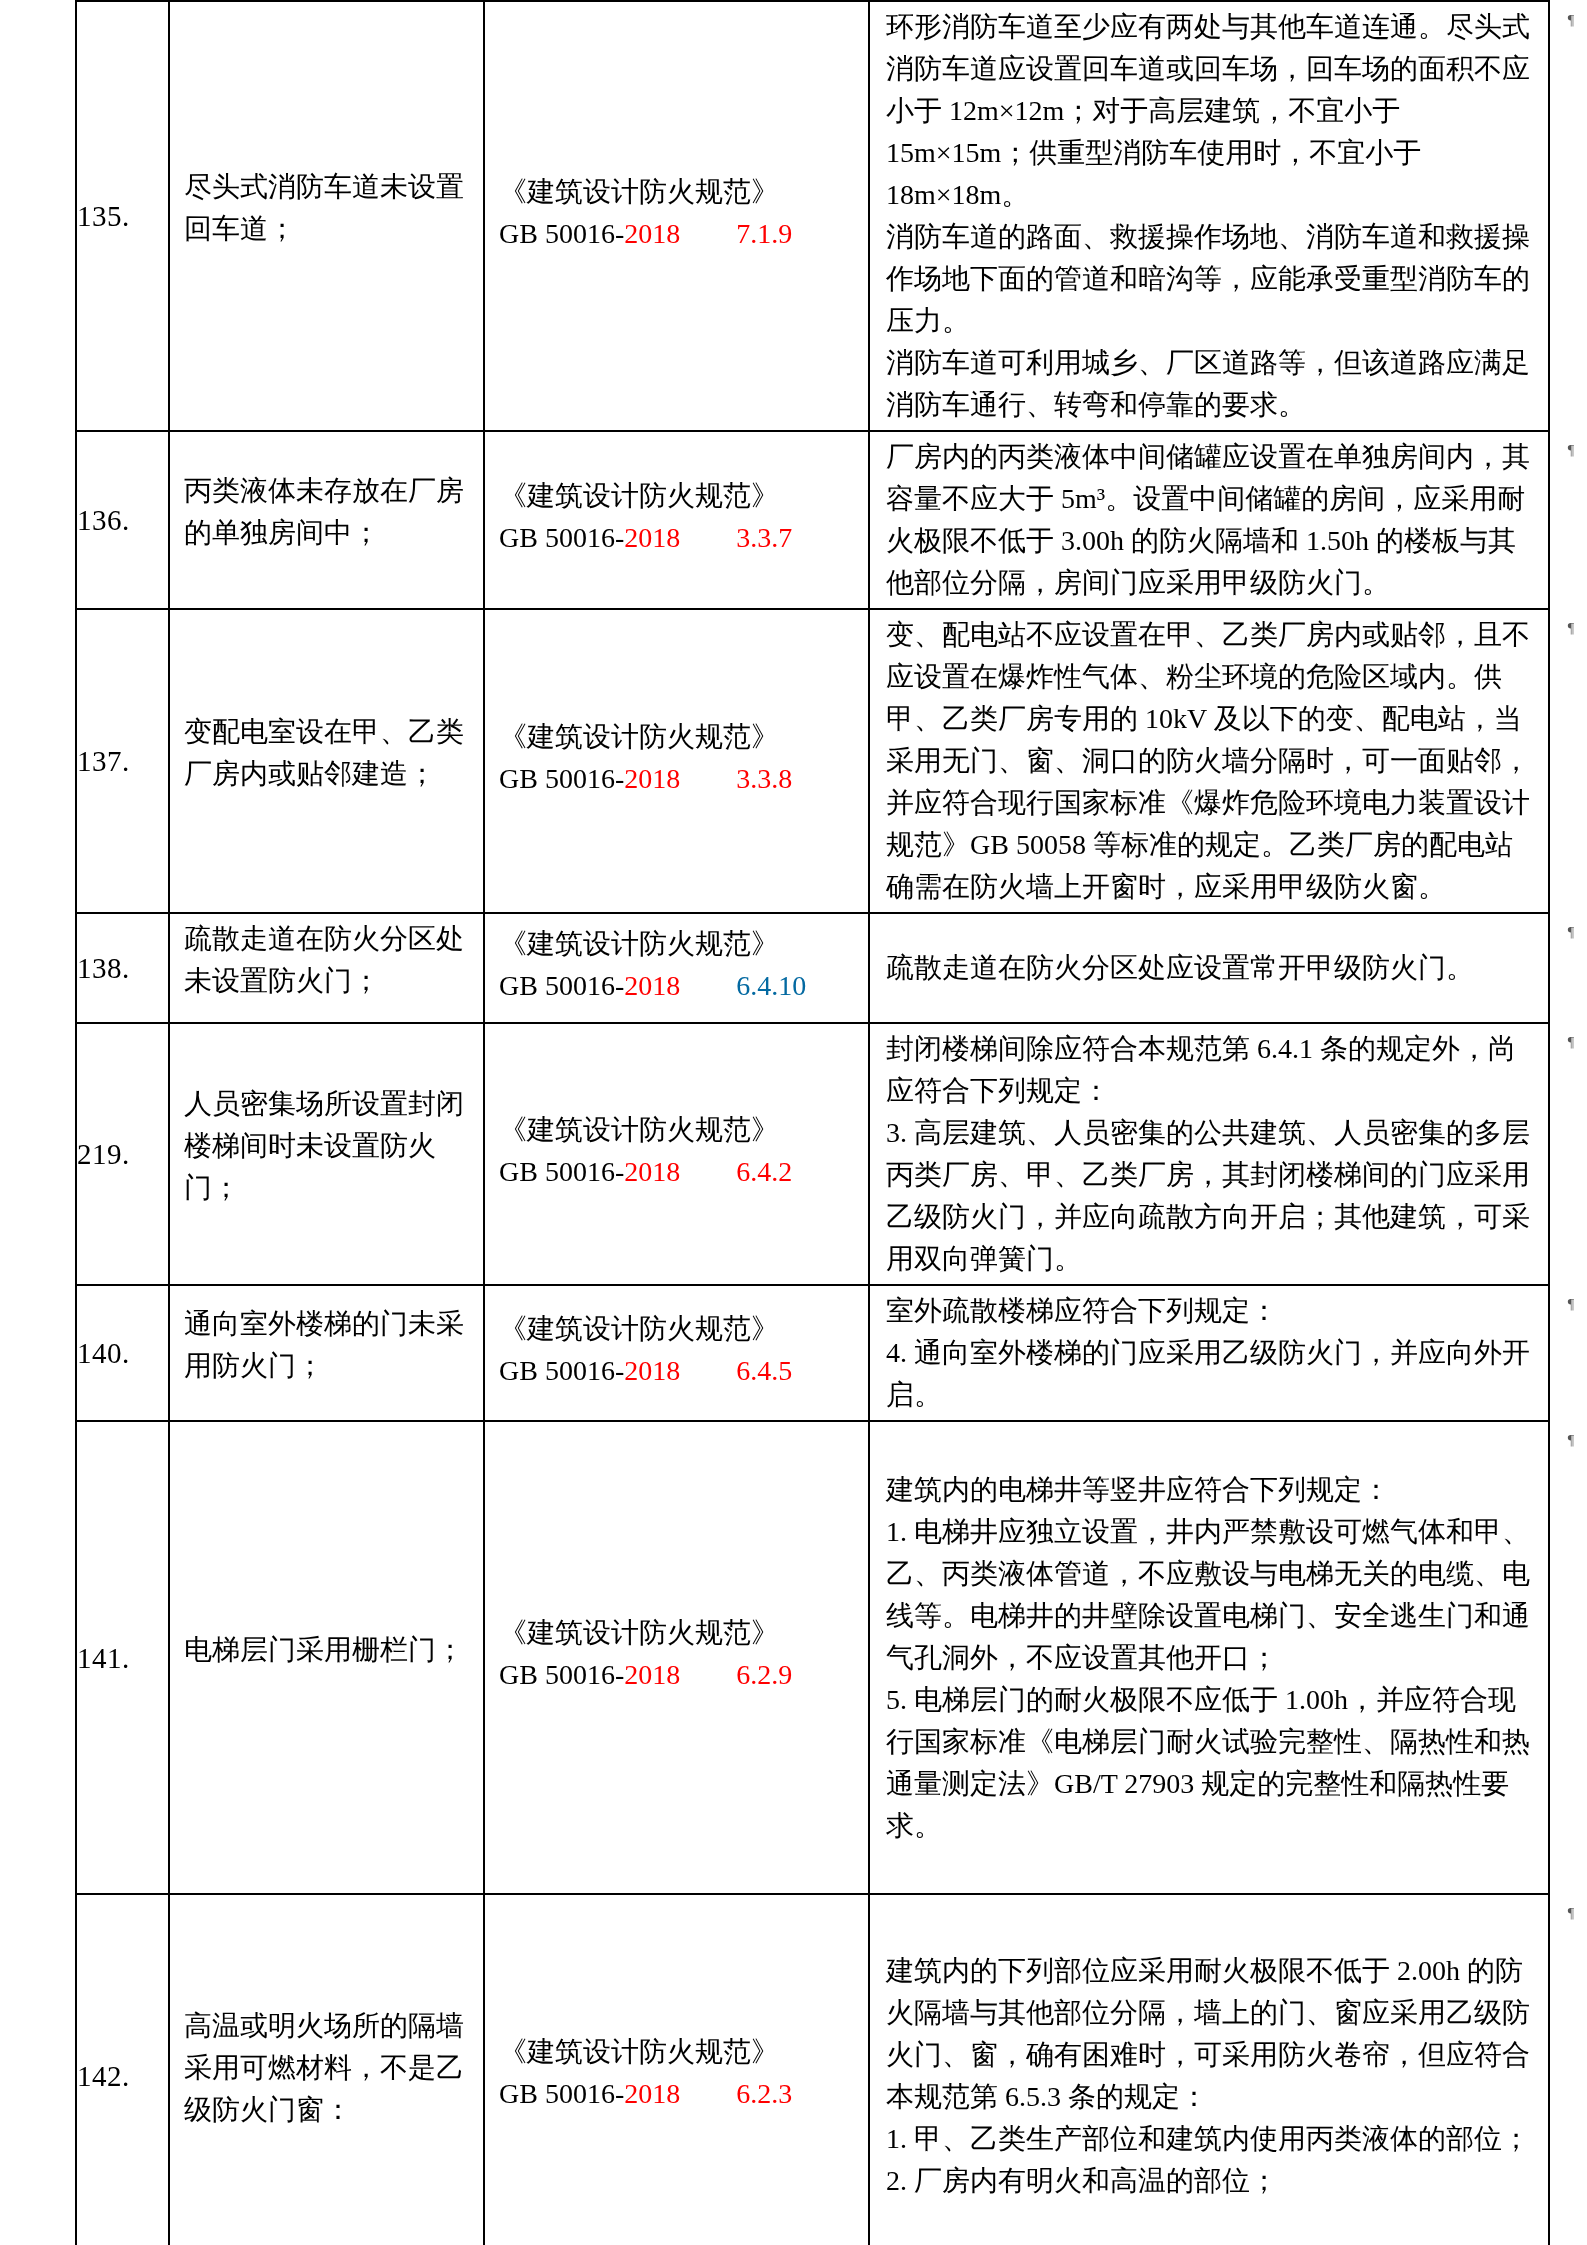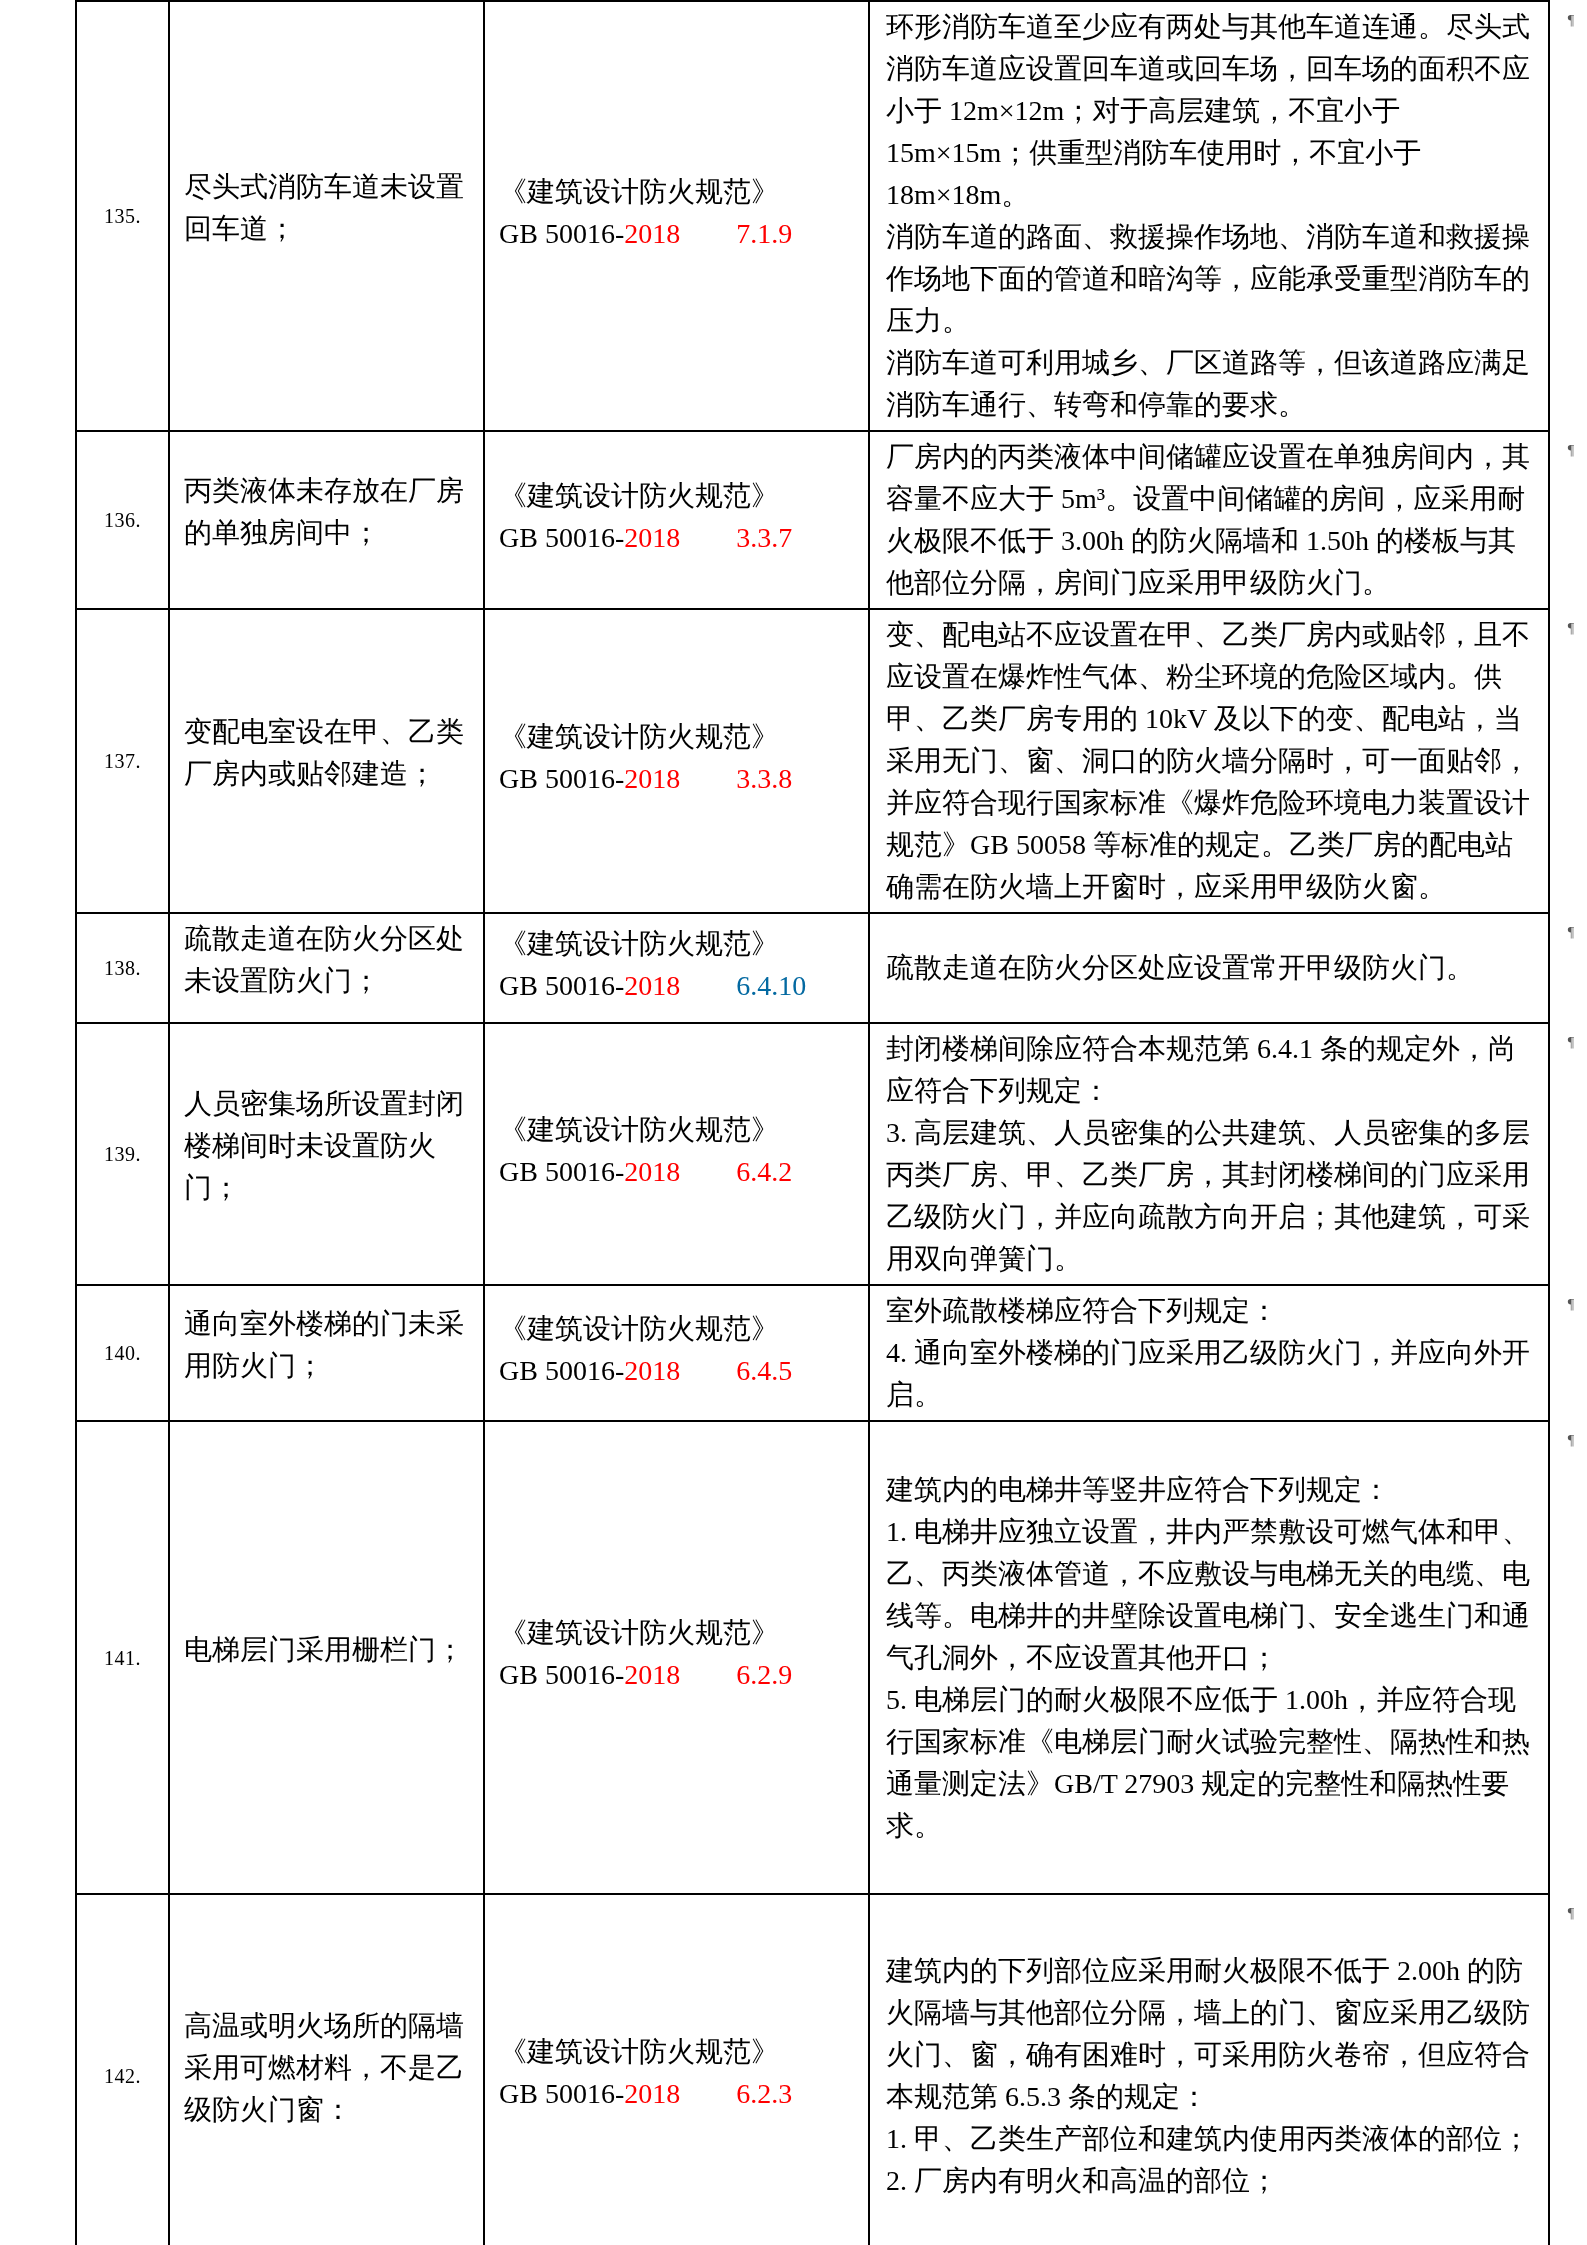--- a/index.html
+++ b/index.html
@@ -17,22 +17,21 @@
     table-layout:fixed;
   }
   .reg-table td{
     border:2px solid #000;
     vertical-align:middle;
     font-size:28px;
     line-height:42px;
     padding:0;
   }
   td.c-num{
-    text-align:center;
-    font-size:20px;
+    font-size:29px;
     letter-spacing:0.5px;
   }
   td.c-issue{
     text-align:left;
     padding:4px 10px 20px 14px;
   }
   td.c-std{
     text-align:left;
     padding:4px 8px 11px 14px;
   }
@@ -113,21 +112,21 @@
           <div class="std-title">《建筑设计防火规范》</div>
           <div class="std-line"><span>GB 50016-</span><span class="red" style="color: rgb(255, 0, 0);">2018</span><span class="red std-sec" style="color: #0369a1;">6.4.10</span></div>
         </td>
         <td class="c-detail">
           <span class="pmark">¶</span>
           <div class="detail-text">疏散走道在防火分区处应设置常开甲级防火门。</div>
         </td>
       </tr>
 
       <tr style="height:252px">
-        <td class="c-num">139.</td>
+        <td class="c-num">219.</td>
         <td class="c-issue">人员密集场所设置封闭楼梯间时未设置防火门；</td>
         <td class="c-std">
           <div class="std-title">《建筑设计防火规范》</div>
           <div class="std-line"><span>GB 50016-</span><span class="red" style="color: rgb(255, 0, 0);">2018</span><span class="red std-sec" style="color: rgb(255, 0, 0);">6.4.2</span></div>
         </td>
         <td class="c-detail">
           <span class="pmark">¶</span>
           <div class="detail-text">封闭楼梯间除应符合本规范第 6.4.1 条的规定外，尚应符合下列规定：
 3. 高层建筑、人员密集的公共建筑、人员密集的多层丙类厂房、甲、乙类厂房，其封闭楼梯间的门应采用乙级防火门，并应向疏散方向开启；其他建筑，可采用双向弹簧门。</div>
         </td>

